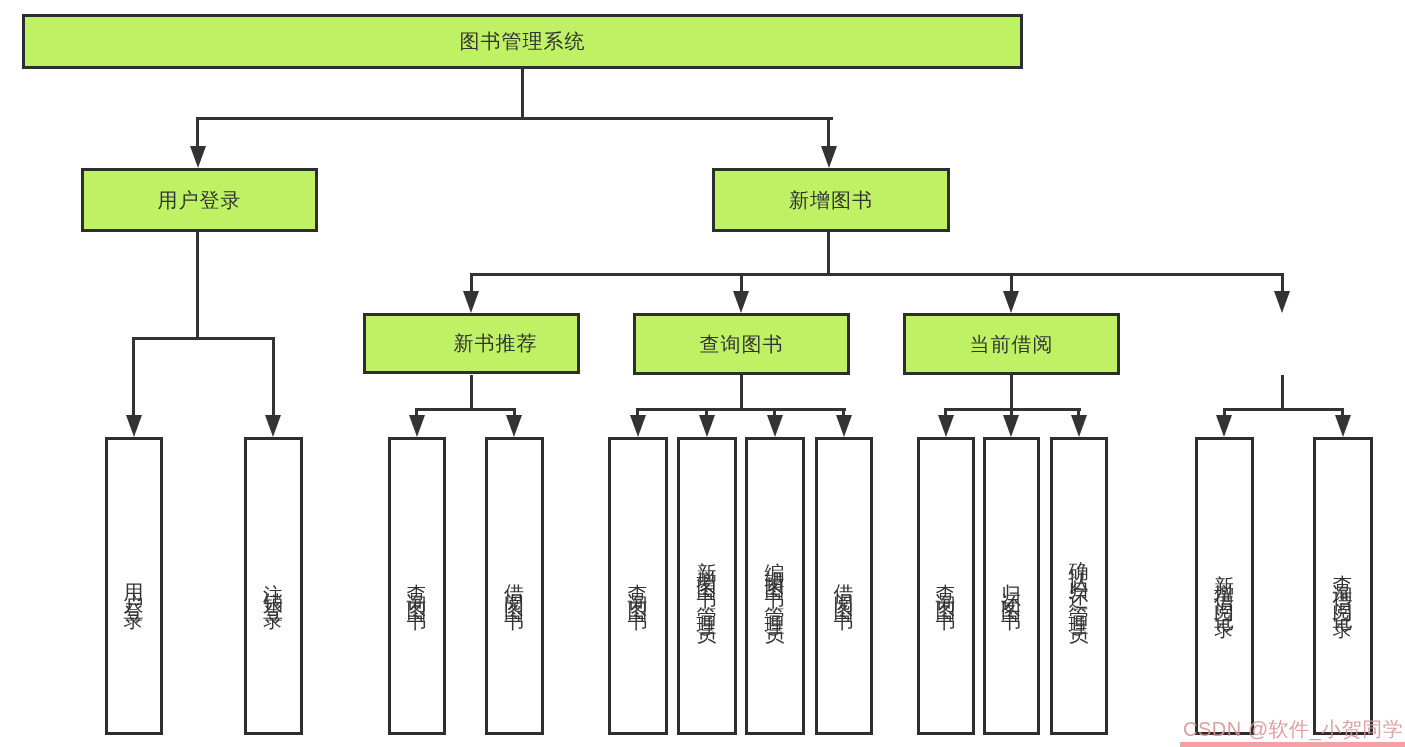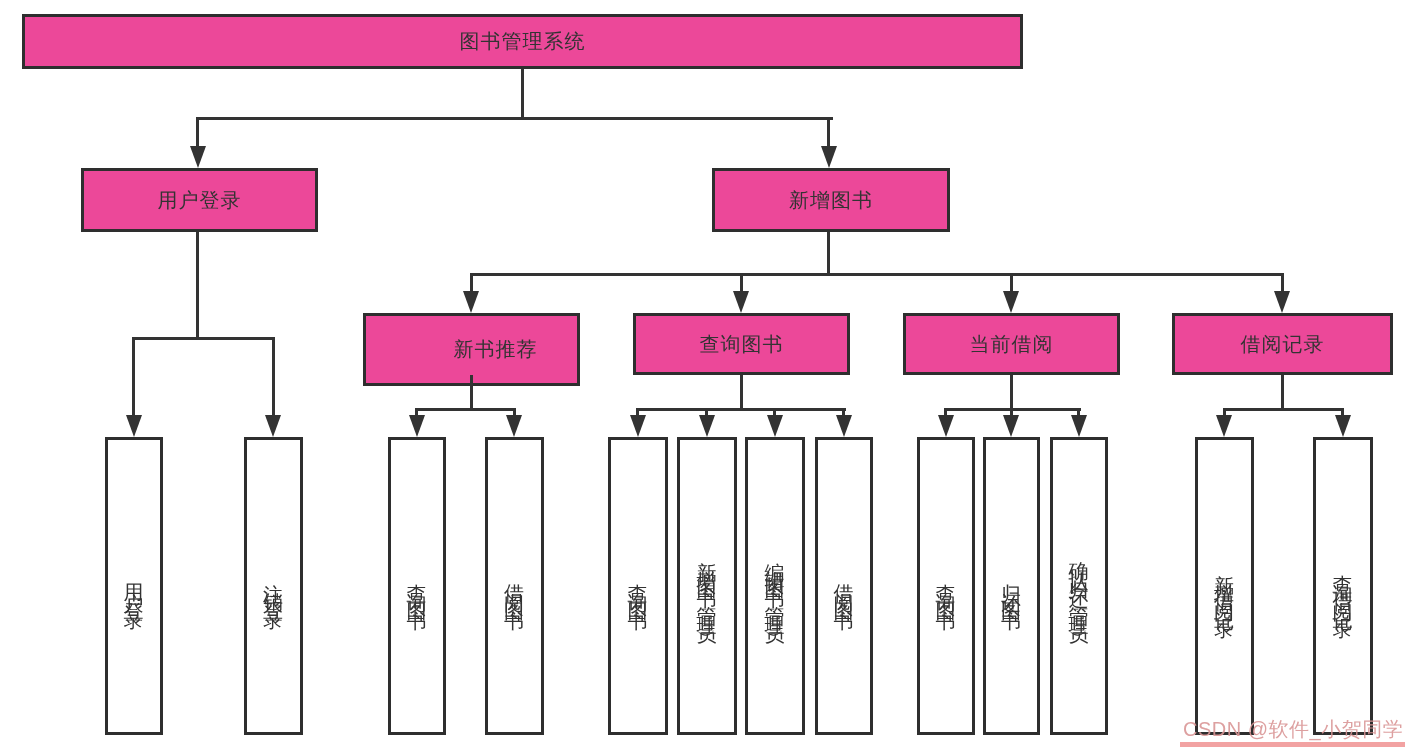--- a/index.html
+++ b/index.html
@@ -10,21 +10,21 @@
     background: #ffffff;
     font-family: "Liberation Sans", "DejaVu Sans", sans-serif;
     color: #333333;
     overflow: hidden;
   }
   
   .box {
     position: absolute;
     box-sizing: border-box;
     border: 3px solid #2e2e2e;
-    background: #ec4899;
+    background: #bef264;
     display: flex;
     align-items: center;
     justify-content: center;
     font-size: 20px;
     letter-spacing: 1px;
     color: #333333;
   }
   .leaf {
     position: absolute;
     box-sizing: border-box;
@@ -112,31 +112,28 @@
     <div class="vl" style="left:470px; top:273px; height:20px;"></div>
     <div class="ar" style="left:463px; top:291px;"></div>
     <div class="vl" style="left:740px; top:273px; height:20px;"></div>
     <div class="ar" style="left:733px; top:291px;"></div>
     <div class="vl" style="left:1010px; top:273px; height:20px;"></div>
     <div class="ar" style="left:1003px; top:291px;"></div>
     <div class="vl" style="left:1281px; top:273px; height:20px;"></div>
     <div class="ar" style="left:1274px; top:291px;"></div>
   </div>
 
-  <div class="box" style="left:363px; top:313px; width:217px; height:73px;padding-left:48px;">
+  <div class="box" style="left:363px; top:313px; width:217px; height:61px;padding-left:48px;">
     <span>新书推荐</span>
   </div>
   <div class="box" style="left:633px; top:313px; width:217px; height:62px;">
     <span>查询图书</span>
   </div>
   <div class="box" style="left:903px; top:313px; width:217px; height:62px;">
     <span>当前借阅</span>
-  </div>
-  <div class="box" style="left:1172px; top:313px; width:221px; height:62px;">
-    <span>借阅记录</span>
   </div>
 
   <div class="edge">
     <div class="vl" style="left:470px; top:375px; height:33px;"></div>
     <div class="hl" style="left:415px; top:408px; width:101px;"></div>
     <div class="vl" style="left:415px; top:408px; height:7px;"></div>
     <div class="ar" style="left:409px; top:415px;"></div>
     <div class="vl" style="left:513px; top:408px; height:7px;"></div>
     <div class="ar" style="left:506px; top:415px;"></div>
   </div>

